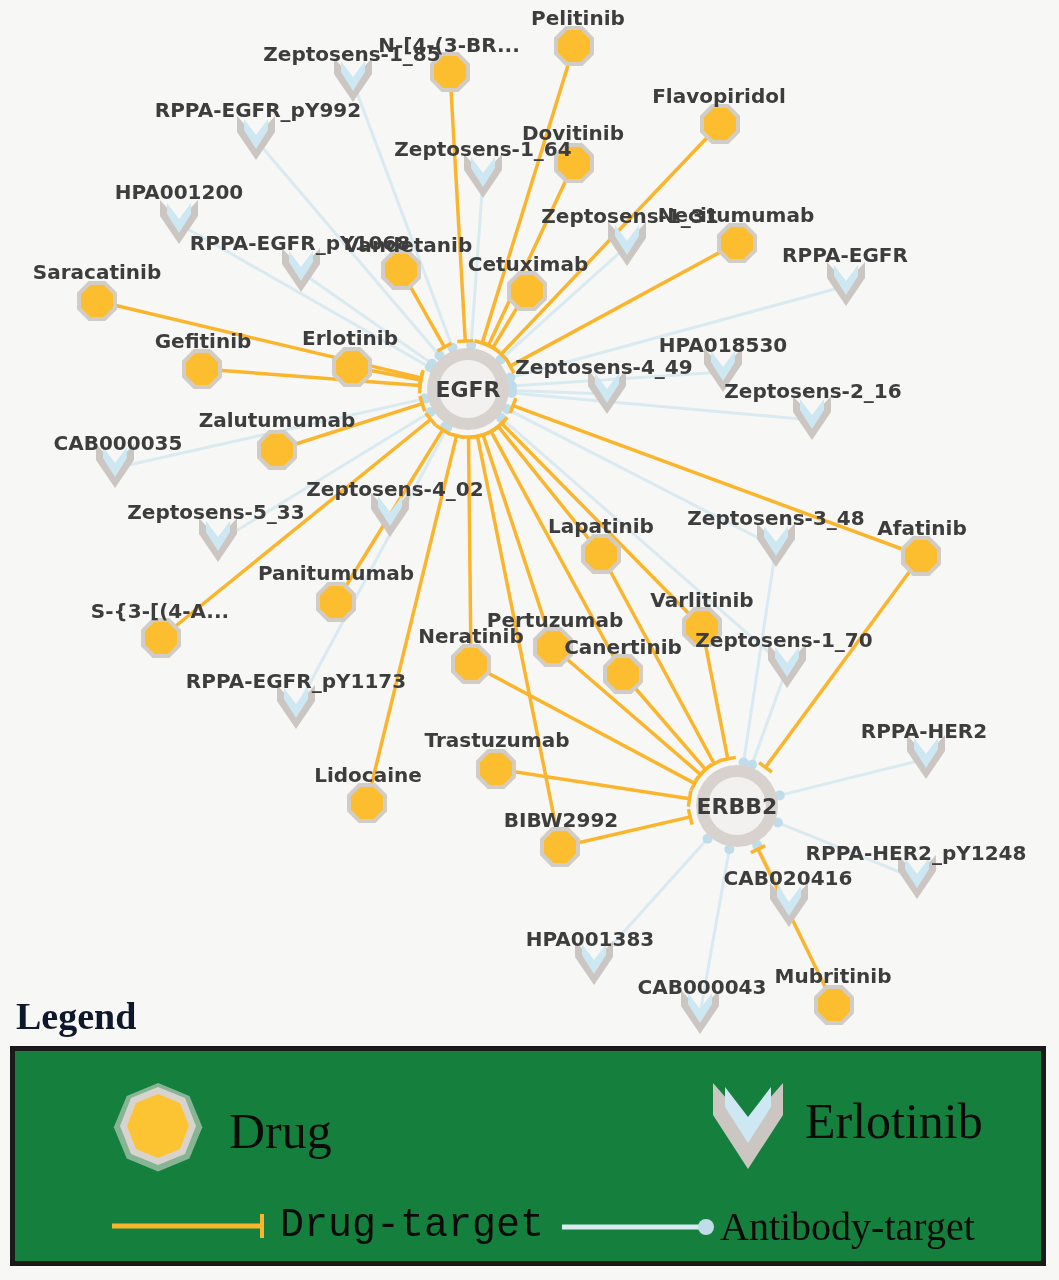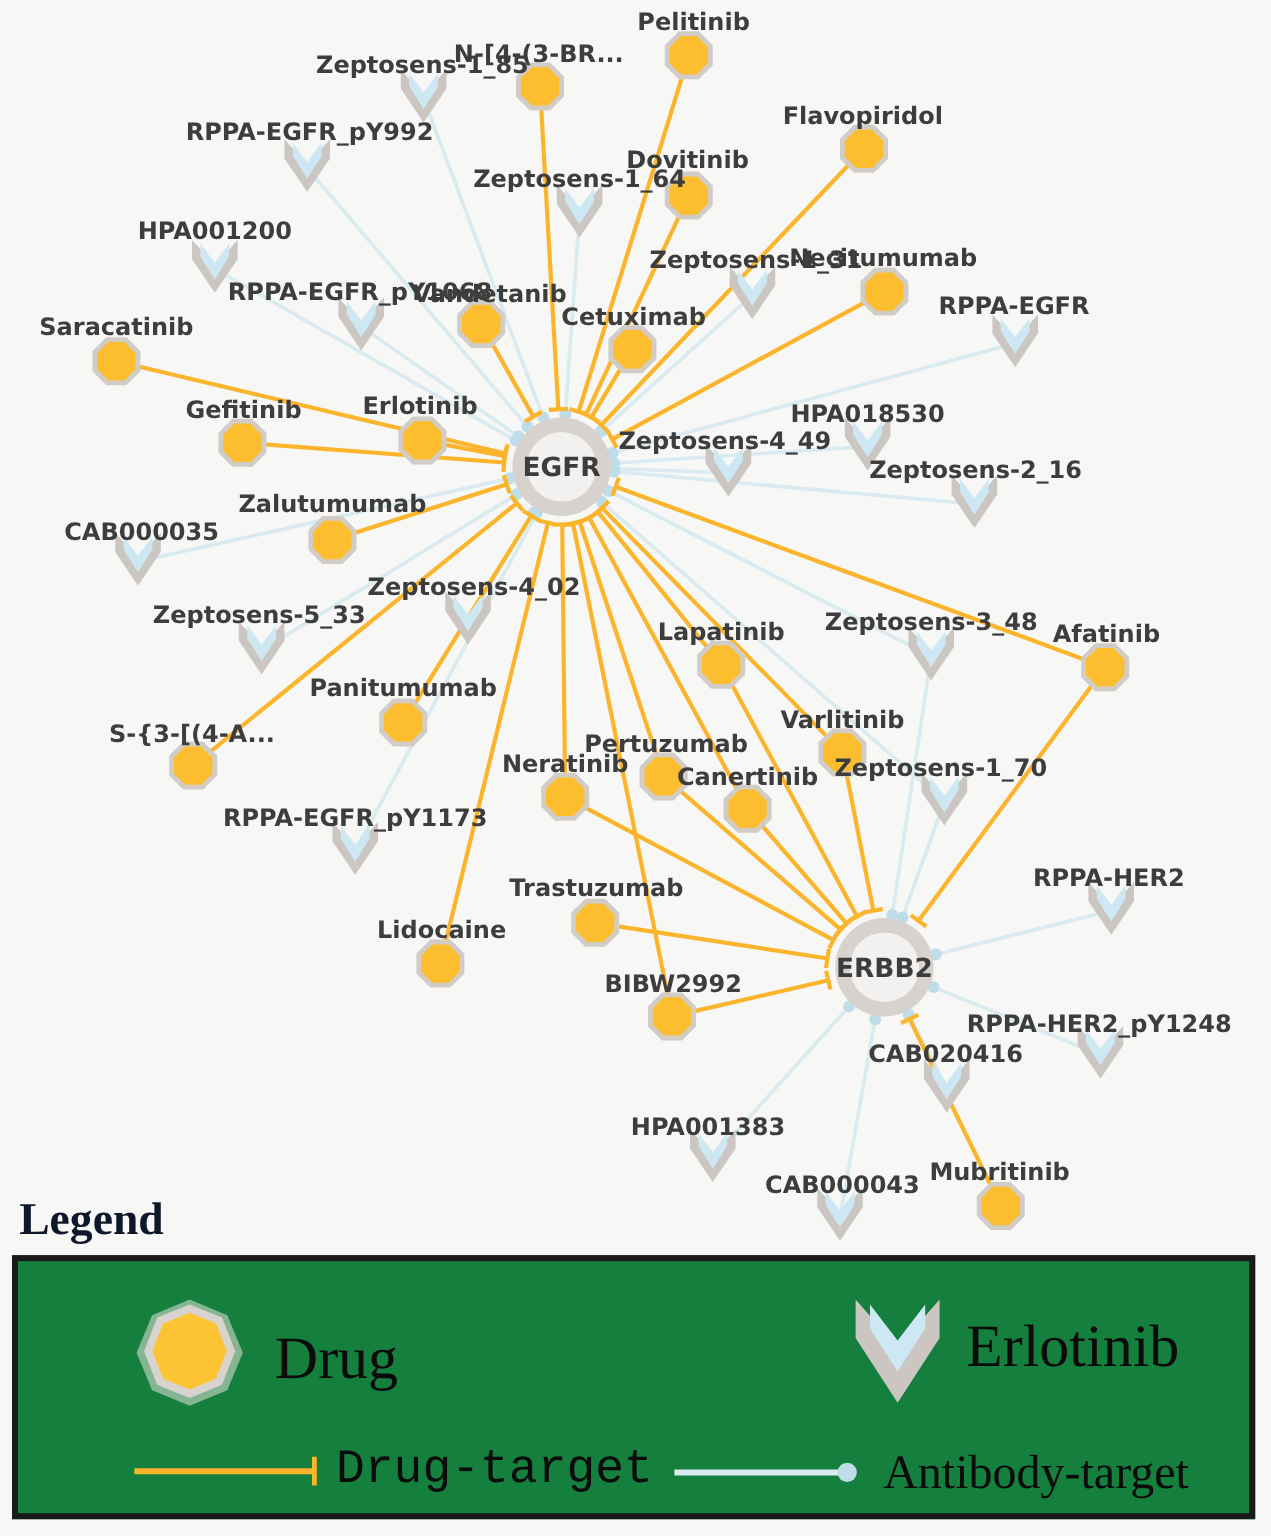--- a/index.html
+++ b/index.html
@@ -317,16 +317,16 @@
         <line x1="2" y1="18" x2="152" y2="18" stroke="#fbb52d" stroke-width="5"></line>
         <line x1="152" y1="6" x2="152" y2="30" stroke="#fbb52d" stroke-width="4"></line>
       </svg>
       <span class="lg-edge-label" style="margin-left:8px;font-family:Liberation Mono, monospace;">Drug-target</span>
     </div>
     <div class="lg-item" style="left:545px;top:152px;">
       <svg width="160" height="36" viewBox="0 0 160 36">
         <line x1="2" y1="18" x2="142" y2="18" stroke="#d9eaf1" stroke-width="5"></line>
         <circle cx="146" cy="18" r="8" fill="#bedde9"></circle>
       </svg>
-      <span class="lg-edge-label" style="margin-left:16px;">Antibody-target</span>
+      <span class="lg-edge-label" style="margin-left:0;">Antibody-target</span>
     </div>
   </div>
 </div>
 
 </body></html>

